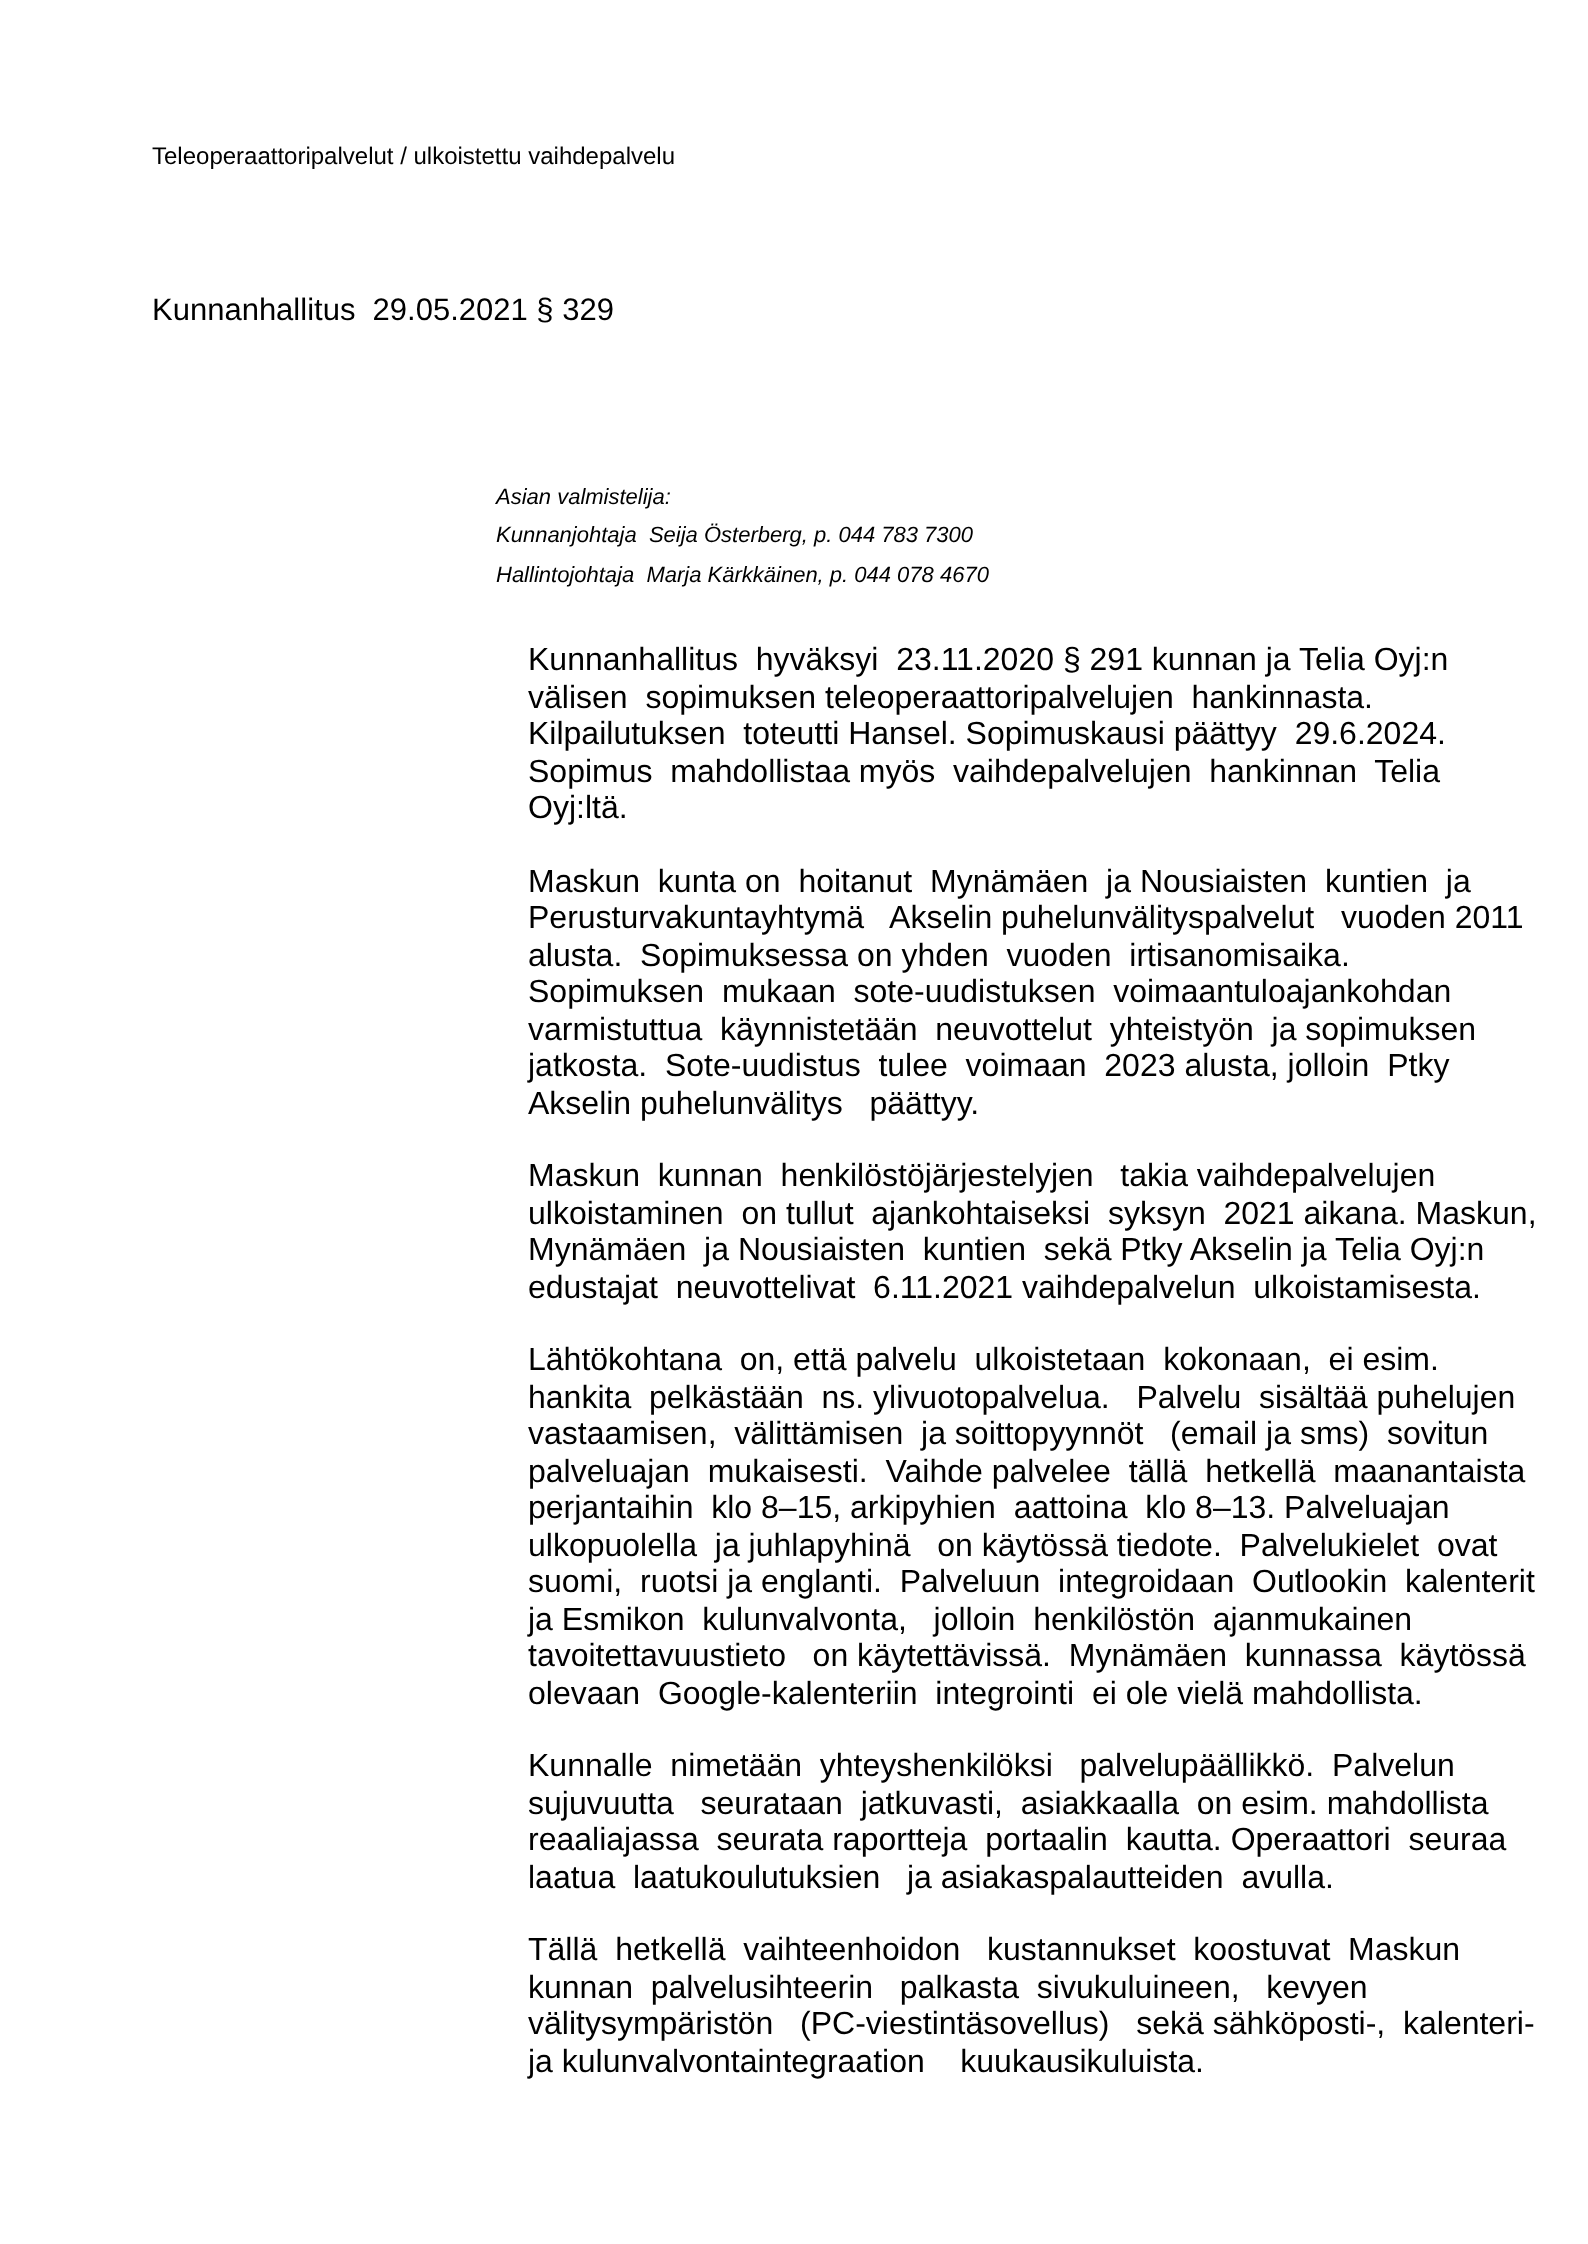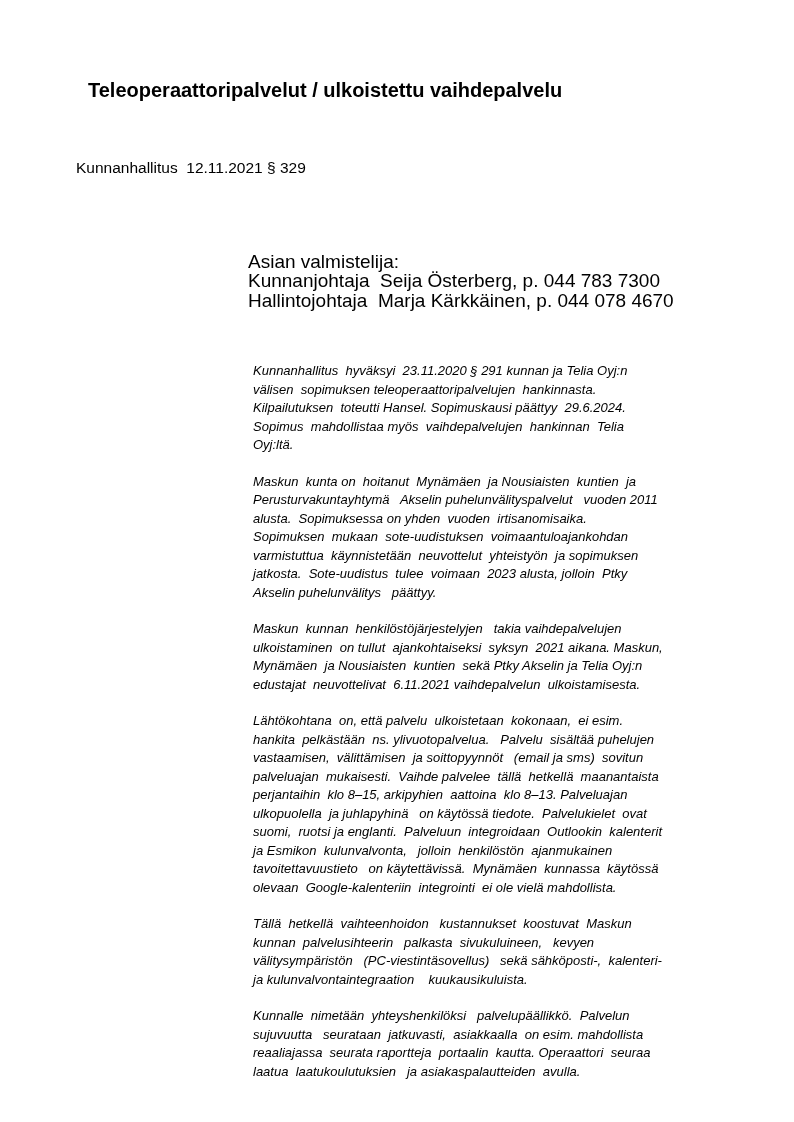--- a/index.html
+++ b/index.html
@@ -12,59 +12,59 @@
     width: 794px;
     height: 1122px;
     background: #ffffff;
     color: #000000;
     font-family: "Liberation Sans", "DejaVu Sans", sans-serif;
     box-sizing: border-box;
     padding: 68px 0 0 76px;
     overflow: hidden;
   }
   .doc-title {
-    margin: 12px;
-    font-size: 20px;
-    font-weight: bold;
+    margin: 0;
+    font-size: 12px;
+    font-weight: normal;
     line-height: 20px;
     white-space: pre;
   }
   .meta-block {
     margin-top: 19px;
     font-size: 15.5px;
     line-height: 19.5px;
     white-space: pre;
   }
   .content {
     margin-left: 172px; 
   }
   .preparers-block {
     margin-top: 35px;
-    margin-bottom: 52px;
-    font-size: 19px;
+    margin-bottom: 24px;
+    font-size: 11px;
     line-height: 19.5px;
     white-space: pre;
+    font-style: italic;
   }
   .para {
-    margin: 0 0 18px 5px;
-    font-size: 13px;
+    margin: 0 0 18px 16px;
+    font-size: 16px;
     line-height: 18.5px;
     white-space: pre;
-    font-style: italic;
   }
 </style>
 </head>
 <body>
 
 <div class="page">
 
   <h1 class="doc-title">Teleoperaattoripalvelut / ulkoistettu vaihdepalvelu</h1>
 
   <div class="meta-block">
-    <div>Kunnanhallitus  12.11.2021 § 329</div>
+    <div>Kunnanhallitus  29.05.2021 § 329</div>
   </div>
 
   <div class="content">
 
     <div class="preparers-block">Asian valmistelija:
 Kunnanjohtaja  Seija Österberg, p. 044 783 7300
 Hallintojohtaja  Marja Kärkkäinen, p. 044 078 4670</div>
 
     <div class="para">Kunnanhallitus  hyväksyi  23.11.2020 § 291 kunnan ja Telia Oyj:n
 välisen  sopimuksen teleoperaattoripalvelujen  hankinnasta.
@@ -89,25 +89,25 @@
 hankita  pelkästään  ns. ylivuotopalvelua.   Palvelu  sisältää puhelujen
 vastaamisen,  välittämisen  ja soittopyynnöt   (email ja sms)  sovitun
 palveluajan  mukaisesti.  Vaihde palvelee  tällä  hetkellä  maanantaista
 perjantaihin  klo 8–15, arkipyhien  aattoina  klo 8–13. Palveluajan
 ulkopuolella  ja juhlapyhinä   on käytössä tiedote.  Palvelukielet  ovat
 suomi,  ruotsi ja englanti.  Palveluun  integroidaan  Outlookin  kalenterit
 ja Esmikon  kulunvalvonta,   jolloin  henkilöstön  ajanmukainen
 tavoitettavuustieto   on käytettävissä.  Mynämäen  kunnassa  käytössä
 olevaan  Google-kalenteriin  integrointi  ei ole vielä mahdollista.</div>
 
+    <div class="para">Kunnalle  nimetään  yhteyshenkilöksi   palvelupäällikkö.  Palvelun
+sujuvuutta   seurataan  jatkuvasti,  asiakkaalla  on esim. mahdollista
+reaaliajassa  seurata raportteja  portaalin  kautta. Operaattori  seuraa
+laatua  laatukoulutuksien   ja asiakaspalautteiden  avulla.</div>
+
     <div class="para">Tällä  hetkellä  vaihteenhoidon   kustannukset  koostuvat  Maskun
 kunnan  palvelusihteerin   palkasta  sivukuluineen,   kevyen
 välitysympäristön   (PC-viestintäsovellus)   sekä sähköposti-,  kalenteri-
 ja kulunvalvontaintegraation    kuukausikuluista.</div>
-
-    <div class="para">Kunnalle  nimetään  yhteyshenkilöksi   palvelupäällikkö.  Palvelun
-sujuvuutta   seurataan  jatkuvasti,  asiakkaalla  on esim. mahdollista
-reaaliajassa  seurata raportteja  portaalin  kautta. Operaattori  seuraa
-laatua  laatukoulutuksien   ja asiakaspalautteiden  avulla.</div>
 
   </div>
 
 </div>
 
 </body></html>

